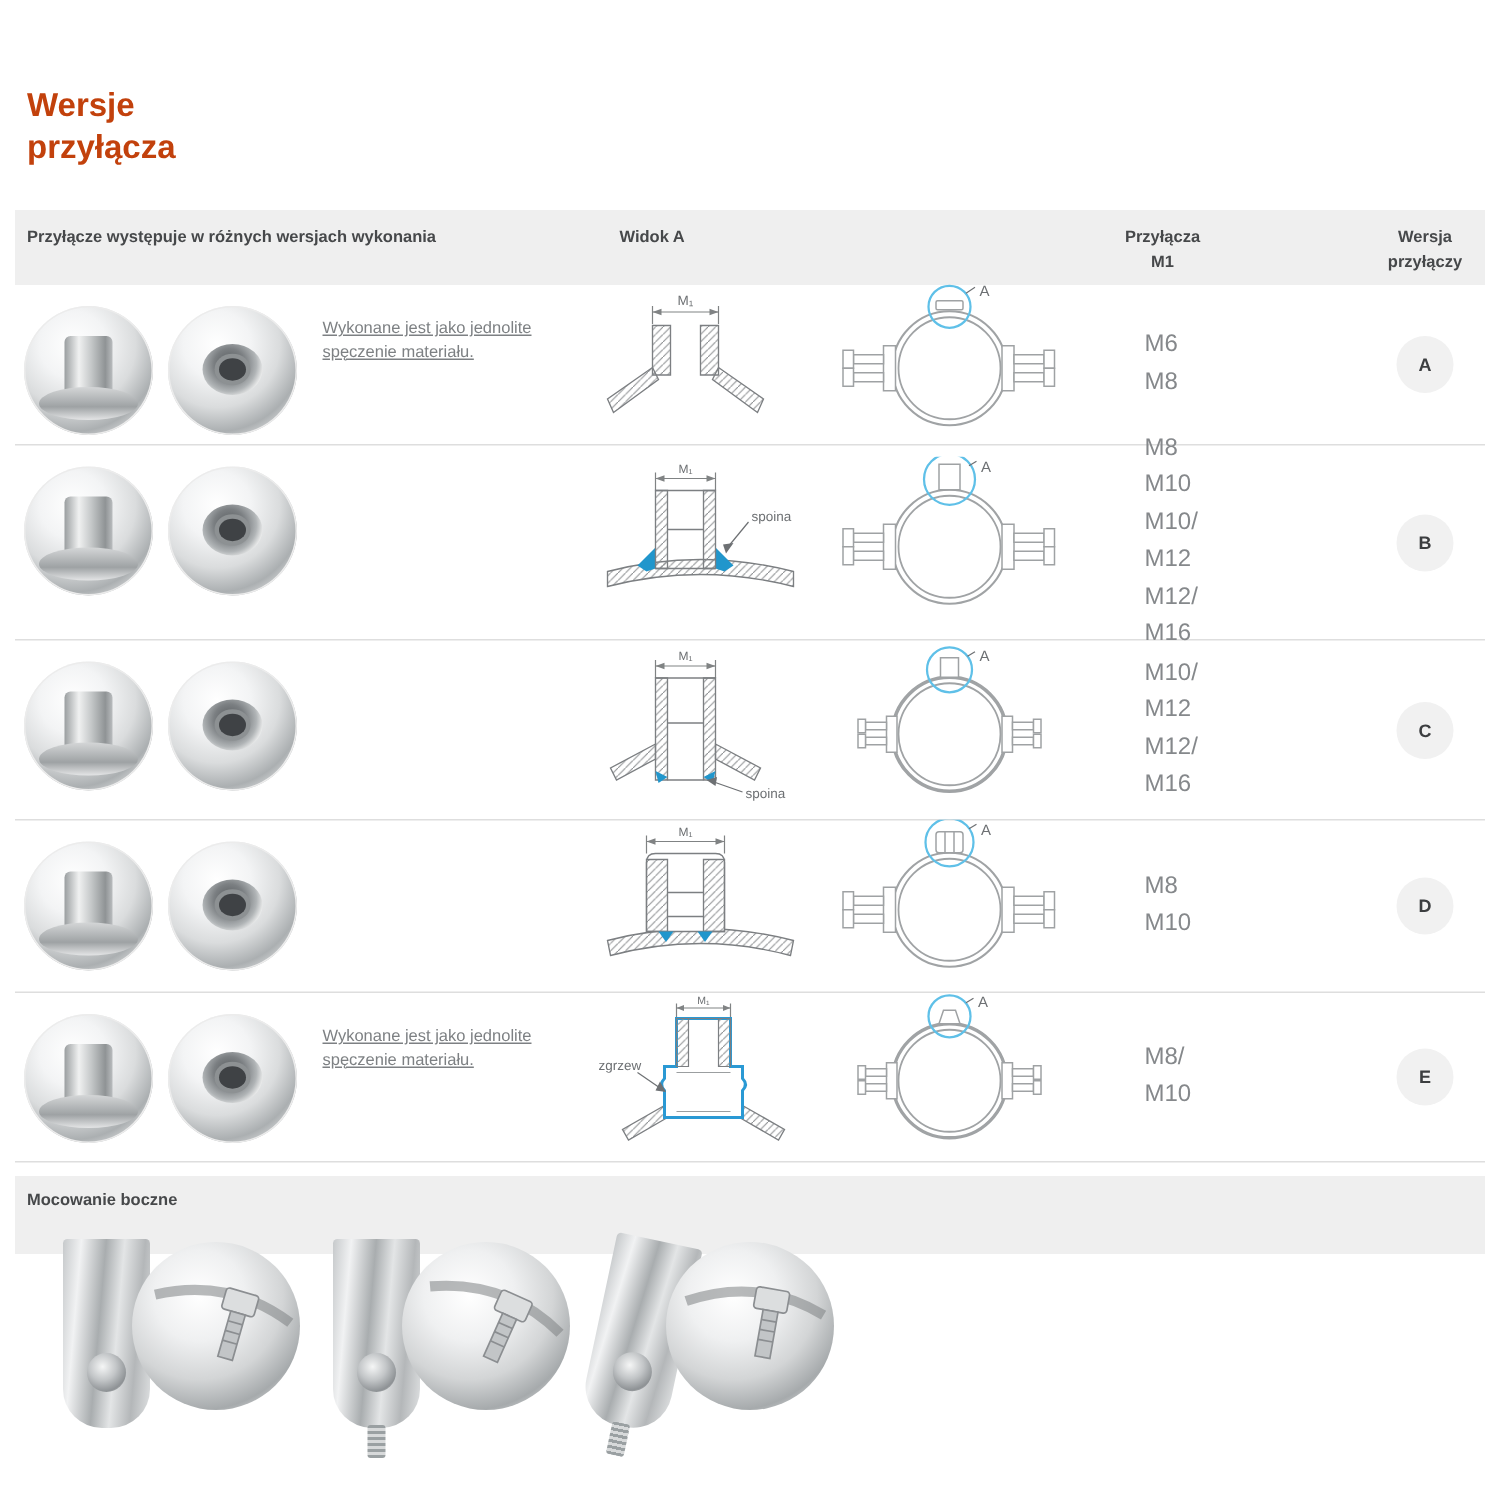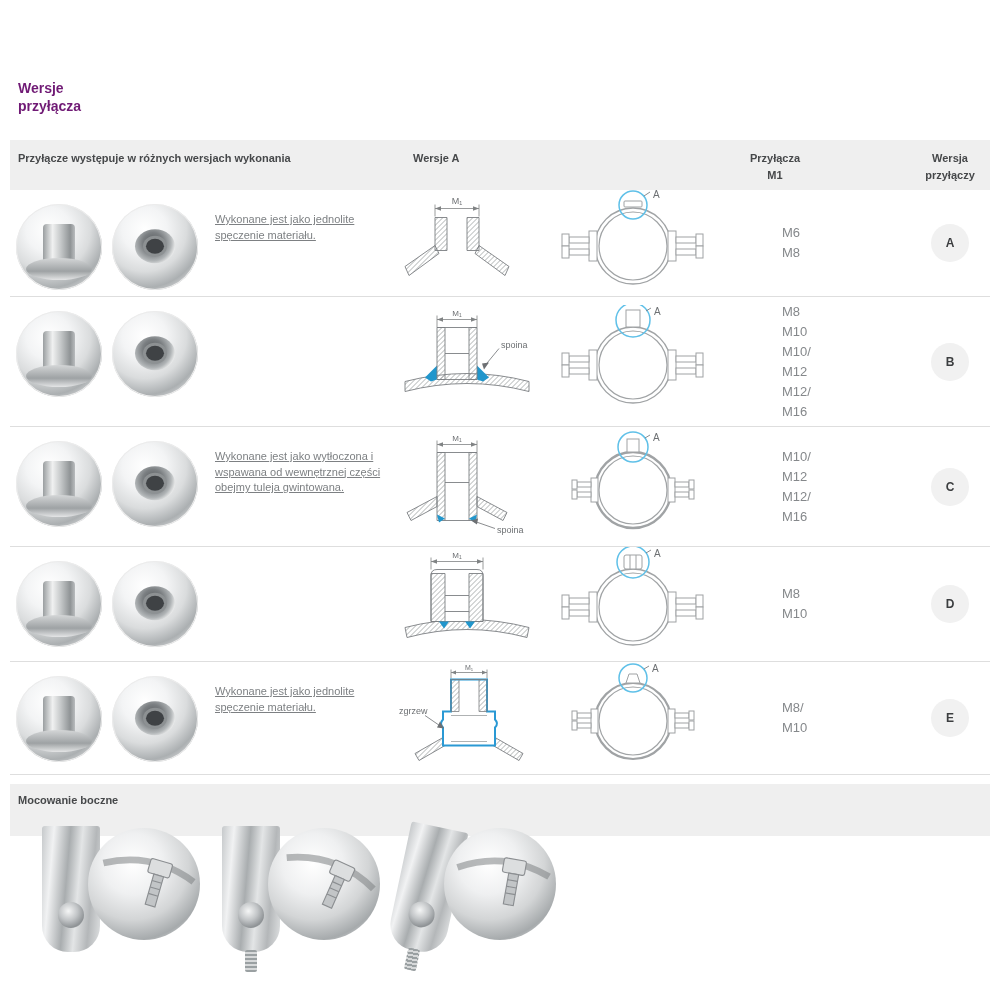--- a/index.html
+++ b/index.html
@@ -1,22 +1,22 @@
 <!DOCTYPE html>
 <html><head>
 <meta charset="utf-8">
 <style>
   * { margin:0; padding:0; box-sizing:border-box; }
   html,body { width:1000px; height:1000px; background:#ffffff;
     font-family:"Liberation Sans","DejaVu Sans",sans-serif; }
   .page { position:relative; width:1000px; height:1000px; background:#fff; }
 
   
-  .title { position:absolute; left:18px; top:80px; font-size:14px; font-weight:700;
-    color:#701a75; line-height:1.25; }
+  .title { position:absolute; left:18px; top:56px; font-size:22px; font-weight:700;
+    color:#c2410c; line-height:1.25; }
 
   
   .band { position:absolute; left:10px; right:10px; background:#efefef; }
   .header-band { top:140px; height:50px; }
   .hcell { position:absolute; font-size:11px; font-weight:700; color:#46484a; line-height:1.5; }
   .hc1 { left:8px; top:10px; }
   .hc2 { left:403px; top:10px; }
   .hc3 { left:700px; width:130px; top:10px; text-align:center; }
   .hc4 { left:880px; width:120px; top:10px; text-align:center; }
 
@@ -44,22 +44,22 @@
     transform:translate(-50%,-55%); border-radius:50%; background:#3f4245;
     box-shadow:0 0 0 3px #8d9193; }
 
   .desc { position:absolute; left:205px; top:22px; width:168px; font-size:11px;
     color:#7d8083; line-height:1.42;text-decoration:underline; }
 
   .cross-wrap  { position:absolute; left:387px; top:50%; transform:translateY(-50%); }
   .clamp-wrap  { position:absolute; left:535px; top:50%; transform:translateY(-50%); }
   svg text { font-family:"Liberation Sans","DejaVu Sans",sans-serif; fill:#6d7073; }
 
-  .m1cell { position:absolute; left:772px; top:50%; transform:translateY(-50%);
-    font-size:13px; color:#85888b; line-height:1.55; white-space:pre-line; }
+  .m1cell { position:absolute; left:753px; top:50%; transform:translateY(-50%);
+    font-size:16px; color:#85888b; line-height:1.55; white-space:pre-line; }
 
   .badge { position:absolute; left:921px; top:50%; transform:translateY(-50%);
     width:38px; height:38px; border-radius:50%; background:#f1f1f1;
     display:flex; align-items:center; justify-content:center;
     font-size:12px; font-weight:700; color:#3c3e40; }
 
   
   .section-band { top:784px; height:52px; }
   .section-band .label { position:absolute; left:8px; top:10px; font-size:11px; font-weight:700; color:#46484a; }
 
@@ -82,21 +82,21 @@
 
 <div class="page">
 
   <div class="title">
     <div>Wersje</div>
     <div>przyłącza</div>
   </div>
 
   <div class="band header-band">
     <div class="hcell hc1">Przyłącze występuje w różnych wersjach wykonania</div>
-    <div class="hcell hc2">Wersje A</div>
+    <div class="hcell hc2">Widok A</div>
     <div class="hcell hc3">
       <div>Przyłącza</div>
       <div>M1</div>
     </div>
     <div class="hcell hc4">
       <div>Wersja</div>
       <div>przyłączy</div>
     </div>
   </div>
 
@@ -204,21 +204,20 @@
 M10/
 M12
 M12/
 M16</div>
       <div class="badge">B</div>
     </div>
 
     <div class="row r2">
       <div class="photo p1 photo--boss"></div>
       <div class="photo p2 photo--hole"></div>
-      <div class="desc">Wykonane jest jako wytłoczona i wspawana od wewnętrznej części obejmy tuleja gwintowana.</div>
       <div class="cross-wrap">
         <svg width="140" height="105" viewBox="0 0 140 105">
           <defs>
               <pattern id="hC" width="5" height="5" patternUnits="userSpaceOnUse">
                 <path d="M0,5 L5,0" stroke="#8b8e90" stroke-width="0.7"></path>
               </pattern>
             </defs>
           <line x1="40" y1="8" x2="40" y2="20" stroke="#808384" stroke-width="0.8"></line>
           <line x1="80" y1="8" x2="80" y2="20" stroke="#808384" stroke-width="0.8"></line>
           <line x1="40" y1="12" x2="80" y2="12" stroke="#808384" stroke-width="0.8"></line>

